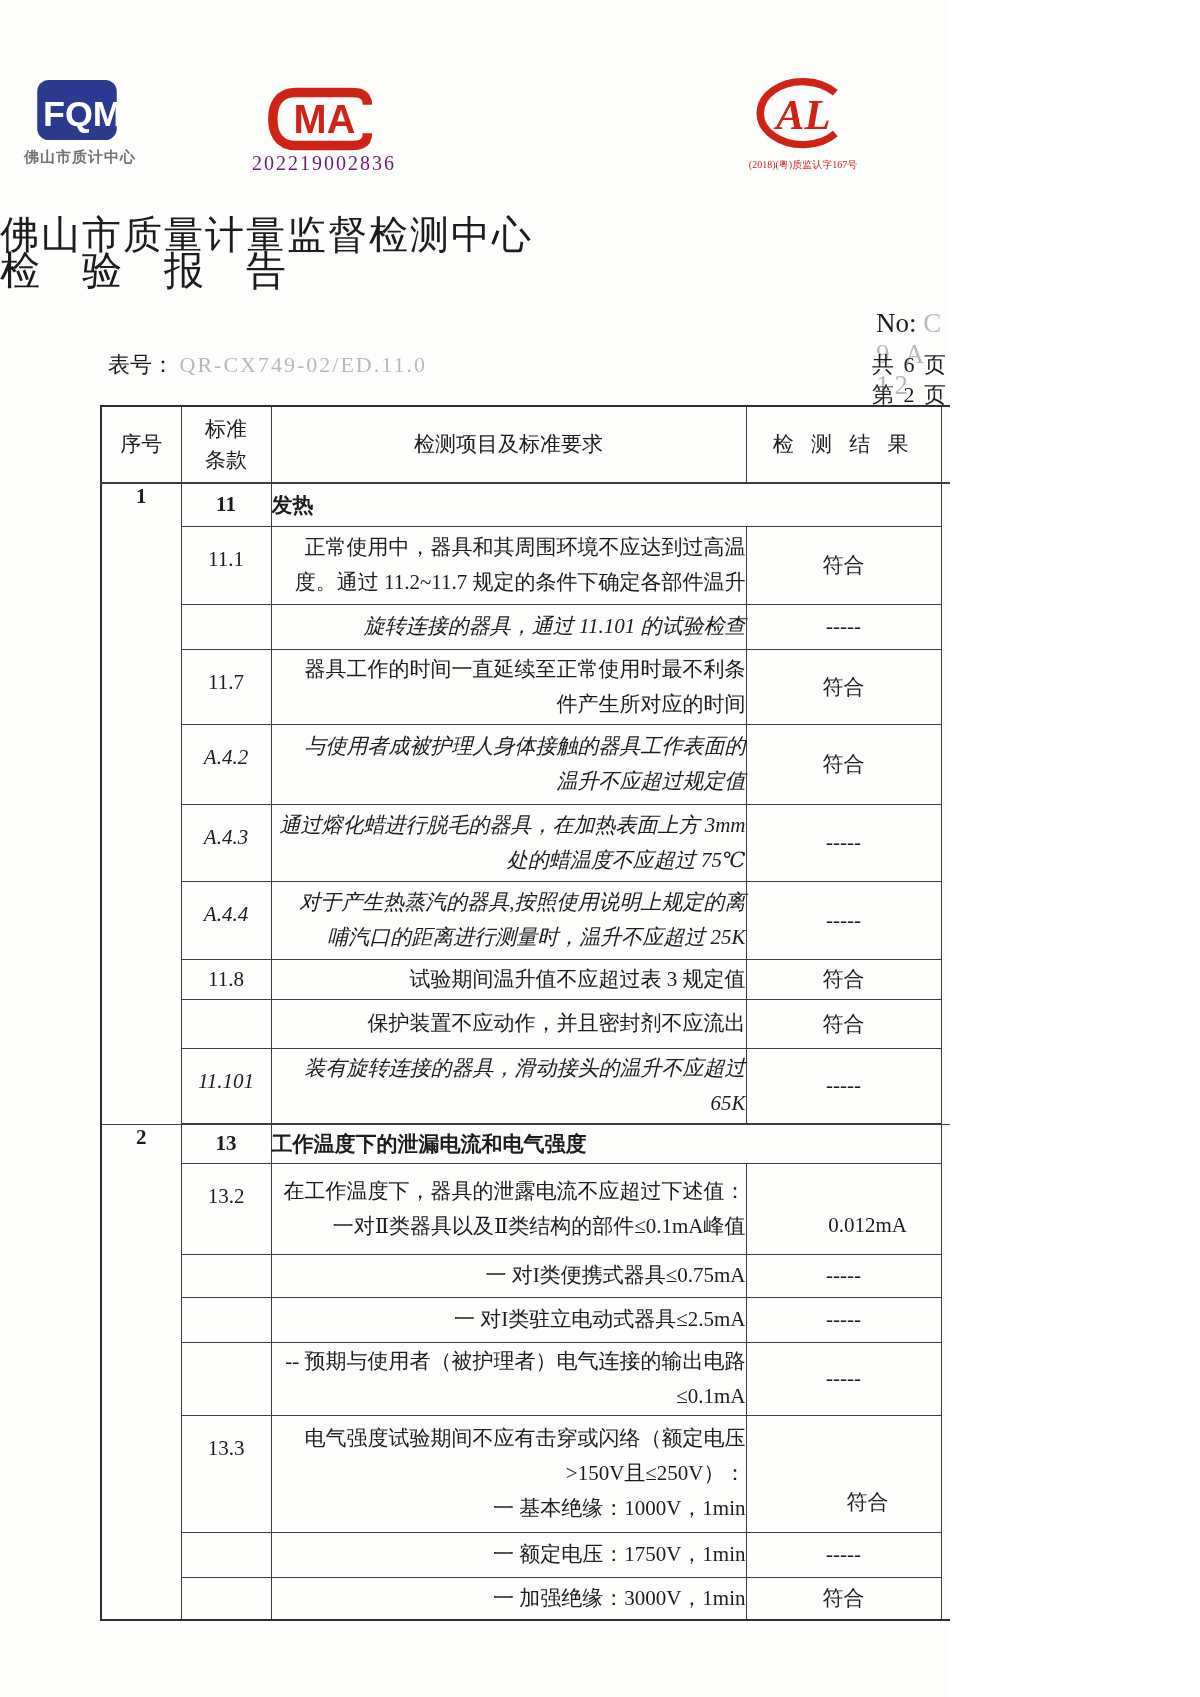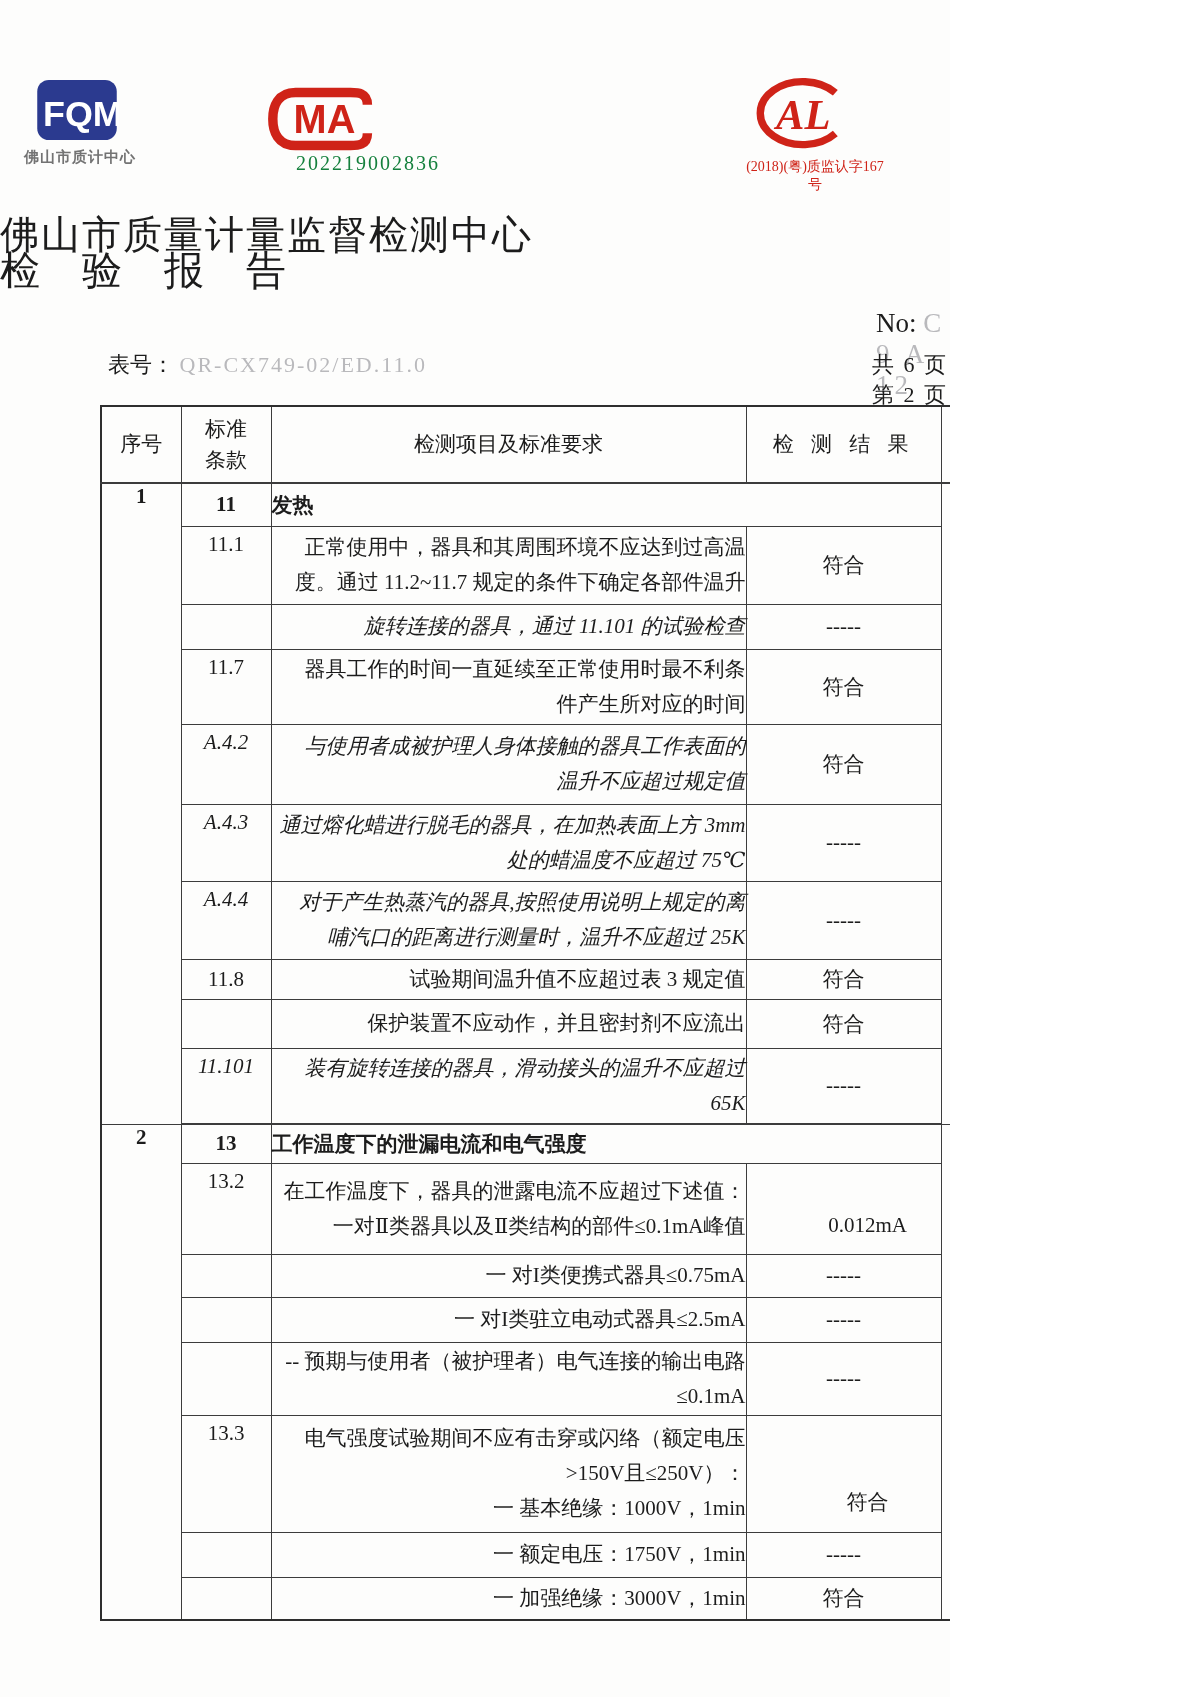--- a/index.html
+++ b/index.html
@@ -5,24 +5,24 @@
   html,body{margin:0;padding:0;background:#ffffff;}
   .page{position:relative;width:950px;height:1697px;background:#fdfdfc;
         font-family:"Liberation Serif","DejaVu Serif",serif;color:#1c1c1c;overflow:hidden;}
 
   
   .logo-fqm{position:absolute;left:35px;top:78px;}
   .fqm-caption{position:absolute;left:22px;top:148px;width:116px;text-align:center;
                color:#737373;font-weight:bold;font-size:15px;letter-spacing:1px;}
   .logo-cma{position:absolute;left:263px;top:84px;}
   .cma-number{position:absolute;left:252px;top:152px;width:136px;text-align:center;
-              color:#15803d;font-size:20px;letter-spacing:2px;margin-left:44px;}
+              color:#701a75;font-size:20px;letter-spacing:2px;}
   .logo-cal{position:absolute;left:752px;top:72px;}
   .cal-caption{position:absolute;left:732px;top:158px;width:142px;text-align:center;
-               color:#cf2318;font-size:14px;margin-left:12px;}
+               color:#cf2318;font-size:10px;}
 
   .org-title{position:absolute;left:0;top:208px;width:1140px;text-align:left;
              font-size:39px;letter-spacing:2px;}
   .report-title{position:absolute;left:0;top:243px;width:1150px;text-align:left;
                 font-size:40px;letter-spacing:16px;}
 
   .no-line{position:absolute;left:876px;top:308px;font-size:27px;}
   .faded{color:#8d8d93;opacity:.6;letter-spacing:5px;}
   .form-line{position:absolute;left:108px;top:350px;font-size:22px;}
   .form-line .faded{letter-spacing:2px;}
@@ -31,21 +31,21 @@
   
   table.report{position:absolute;left:100px;top:405px;width:953px;
                border-collapse:collapse;table-layout:fixed;}
   table.report td{border:1.5px solid #3c3c3c;font-size:21px;padding:0;color:#1c1c1c;}
   table.report{border:2px solid #2e2e2e;}
   thead td{font-size:22px;text-align:center;vertical-align:middle;
            white-space:pre-line;line-height:31px;border-bottom-width:2.5px !important;}
   td.ls{letter-spacing:6px;}
   .c-seq{text-align:center;vertical-align:top;padding-top:14px;font-weight:bold;font-size:22px;}
   .c-clause{text-align:center;vertical-align:middle;}
-  tr.multi .c-clause{vertical-align:top;padding-top:5px;}
+  tr.multi .c-clause{vertical-align:top;padding-top:20px;}
   .c-item{padding:2px 10px 2px 14px;line-height:35px;white-space:pre-line;
           vertical-align:middle;text-align:right;}
   .sec-title{font-weight:bold;padding-left:14px;vertical-align:middle;font-size:21px;}
   .c-result{text-align:center;vertical-align:middle;}
   .c-result.vb{vertical-align:bottom;padding-bottom:16px;padding-left:48px;}
   .c-verdict{text-align:center;vertical-align:top;padding-top:16px;font-size:22px;}
   .it{font-style:italic;}
   tr.sec-end td{border-bottom-width:2.5px;}
 </style>
 </head>

